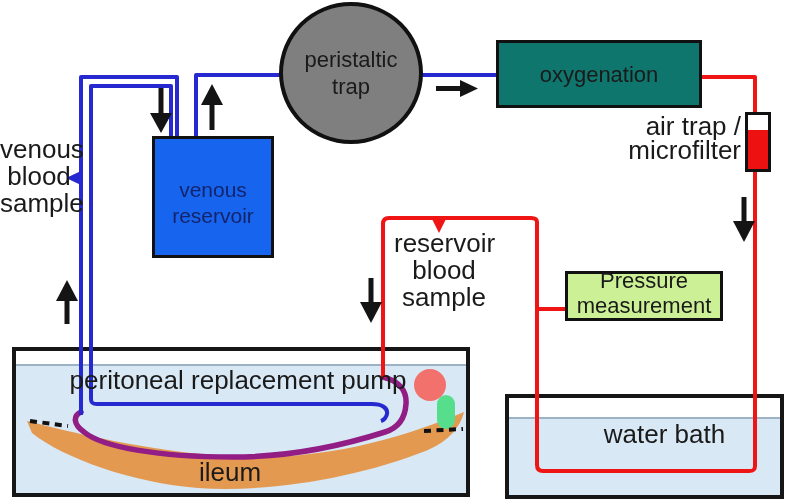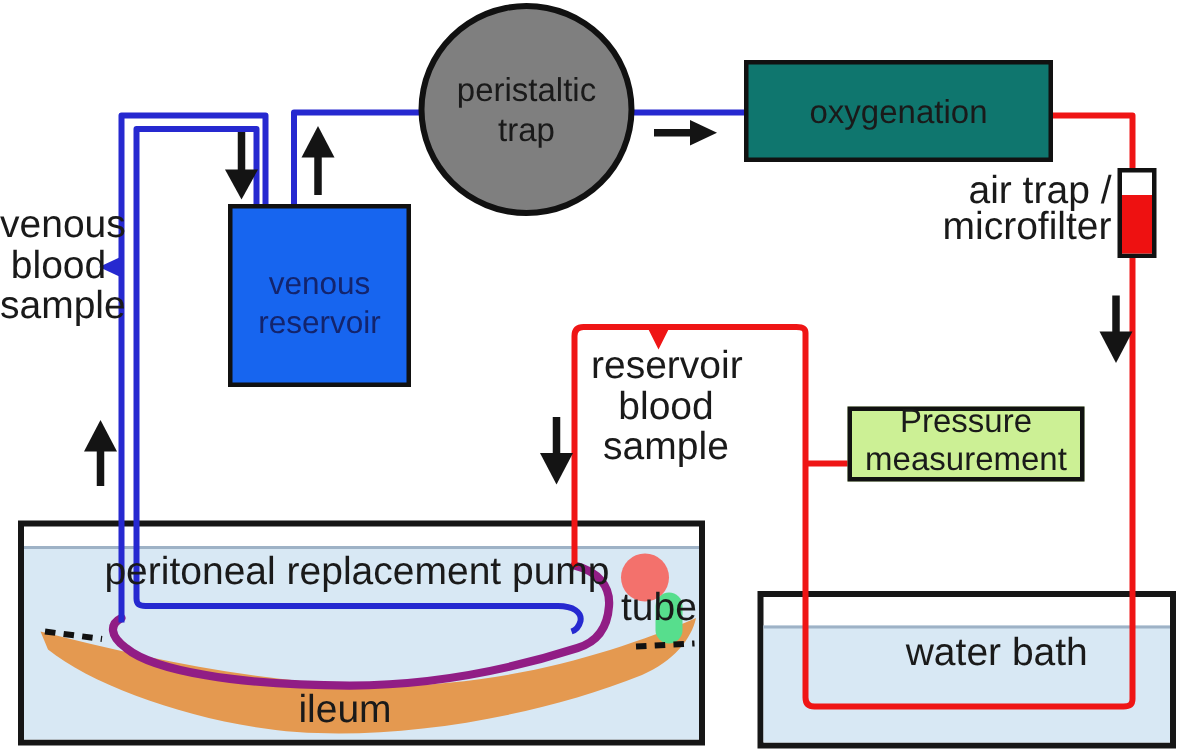--- a/index.html
+++ b/index.html
@@ -149,15 +149,14 @@
     <span class="lbl-line">air trap /</span>
     <span class="lbl-line">microfilter</span>
   </div>
 
   <div class="label" id="lbl-waterbath">water bath</div>
 
   <div class="label" id="lbl-fluid">peritoneal replacement pump</div>
 
   <div class="label" id="lbl-ileum">ileum</div>
 
-  <div class="label" id="lbl-tube">tube</div>
 
 </div>
 
 </body></html>

